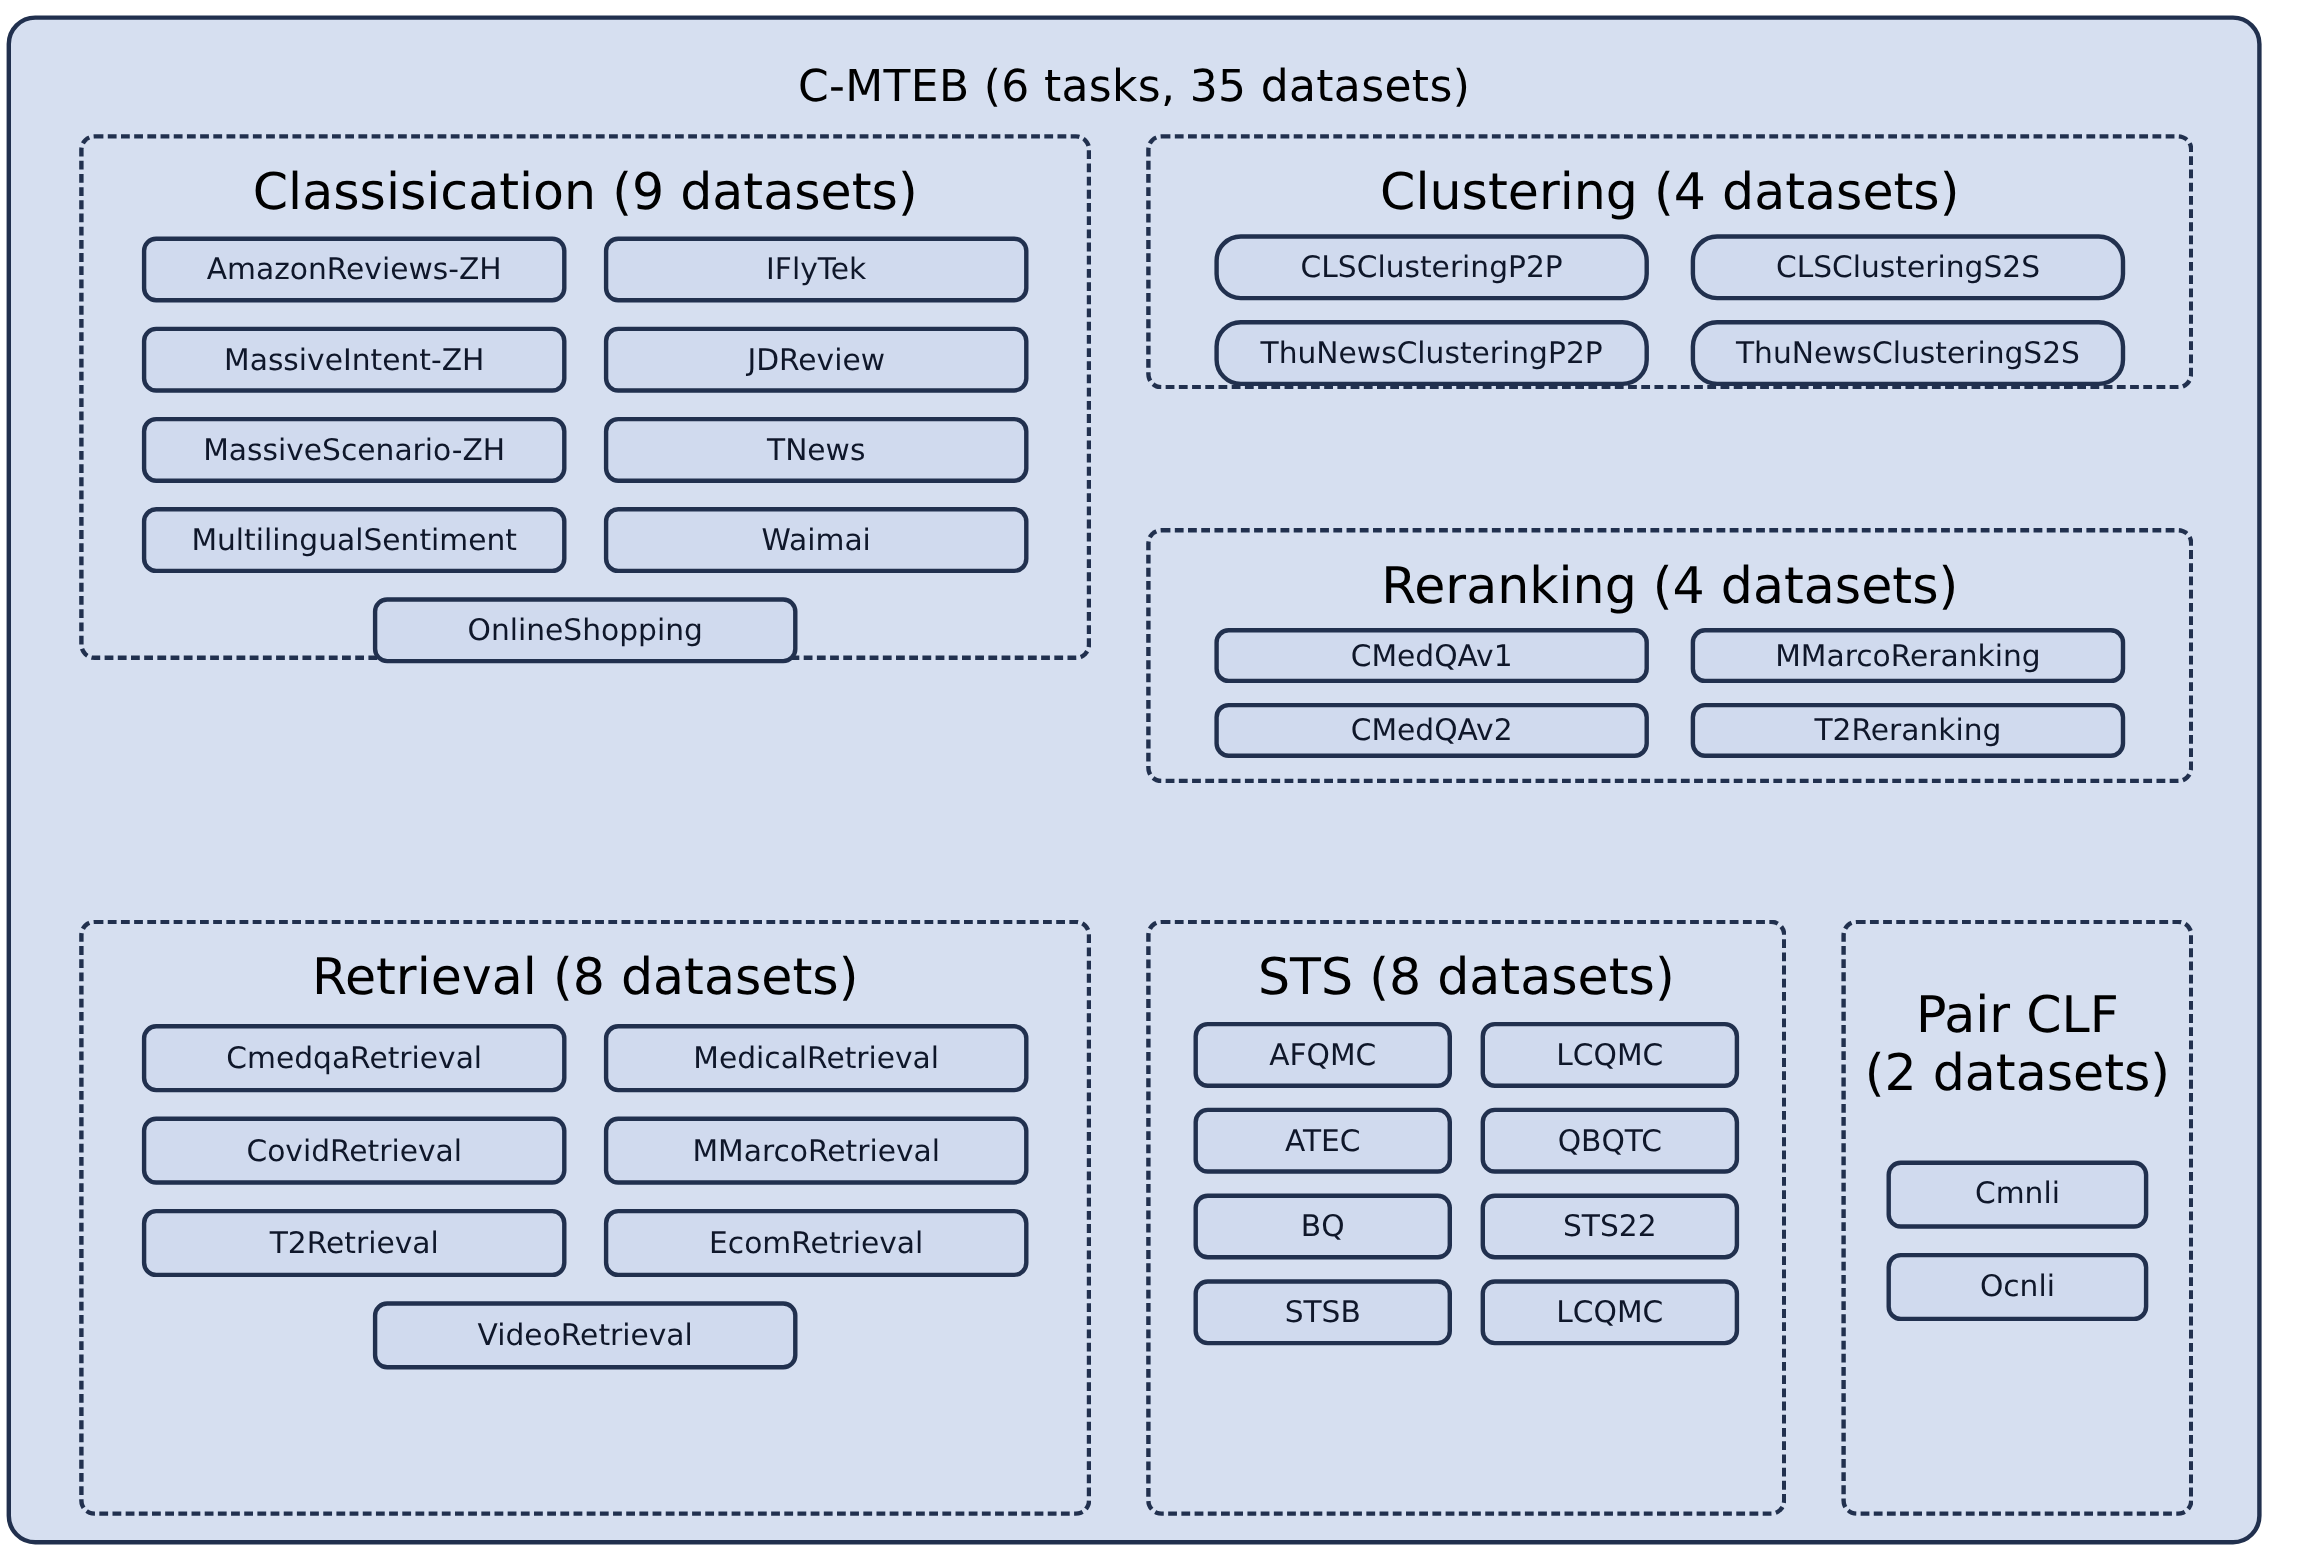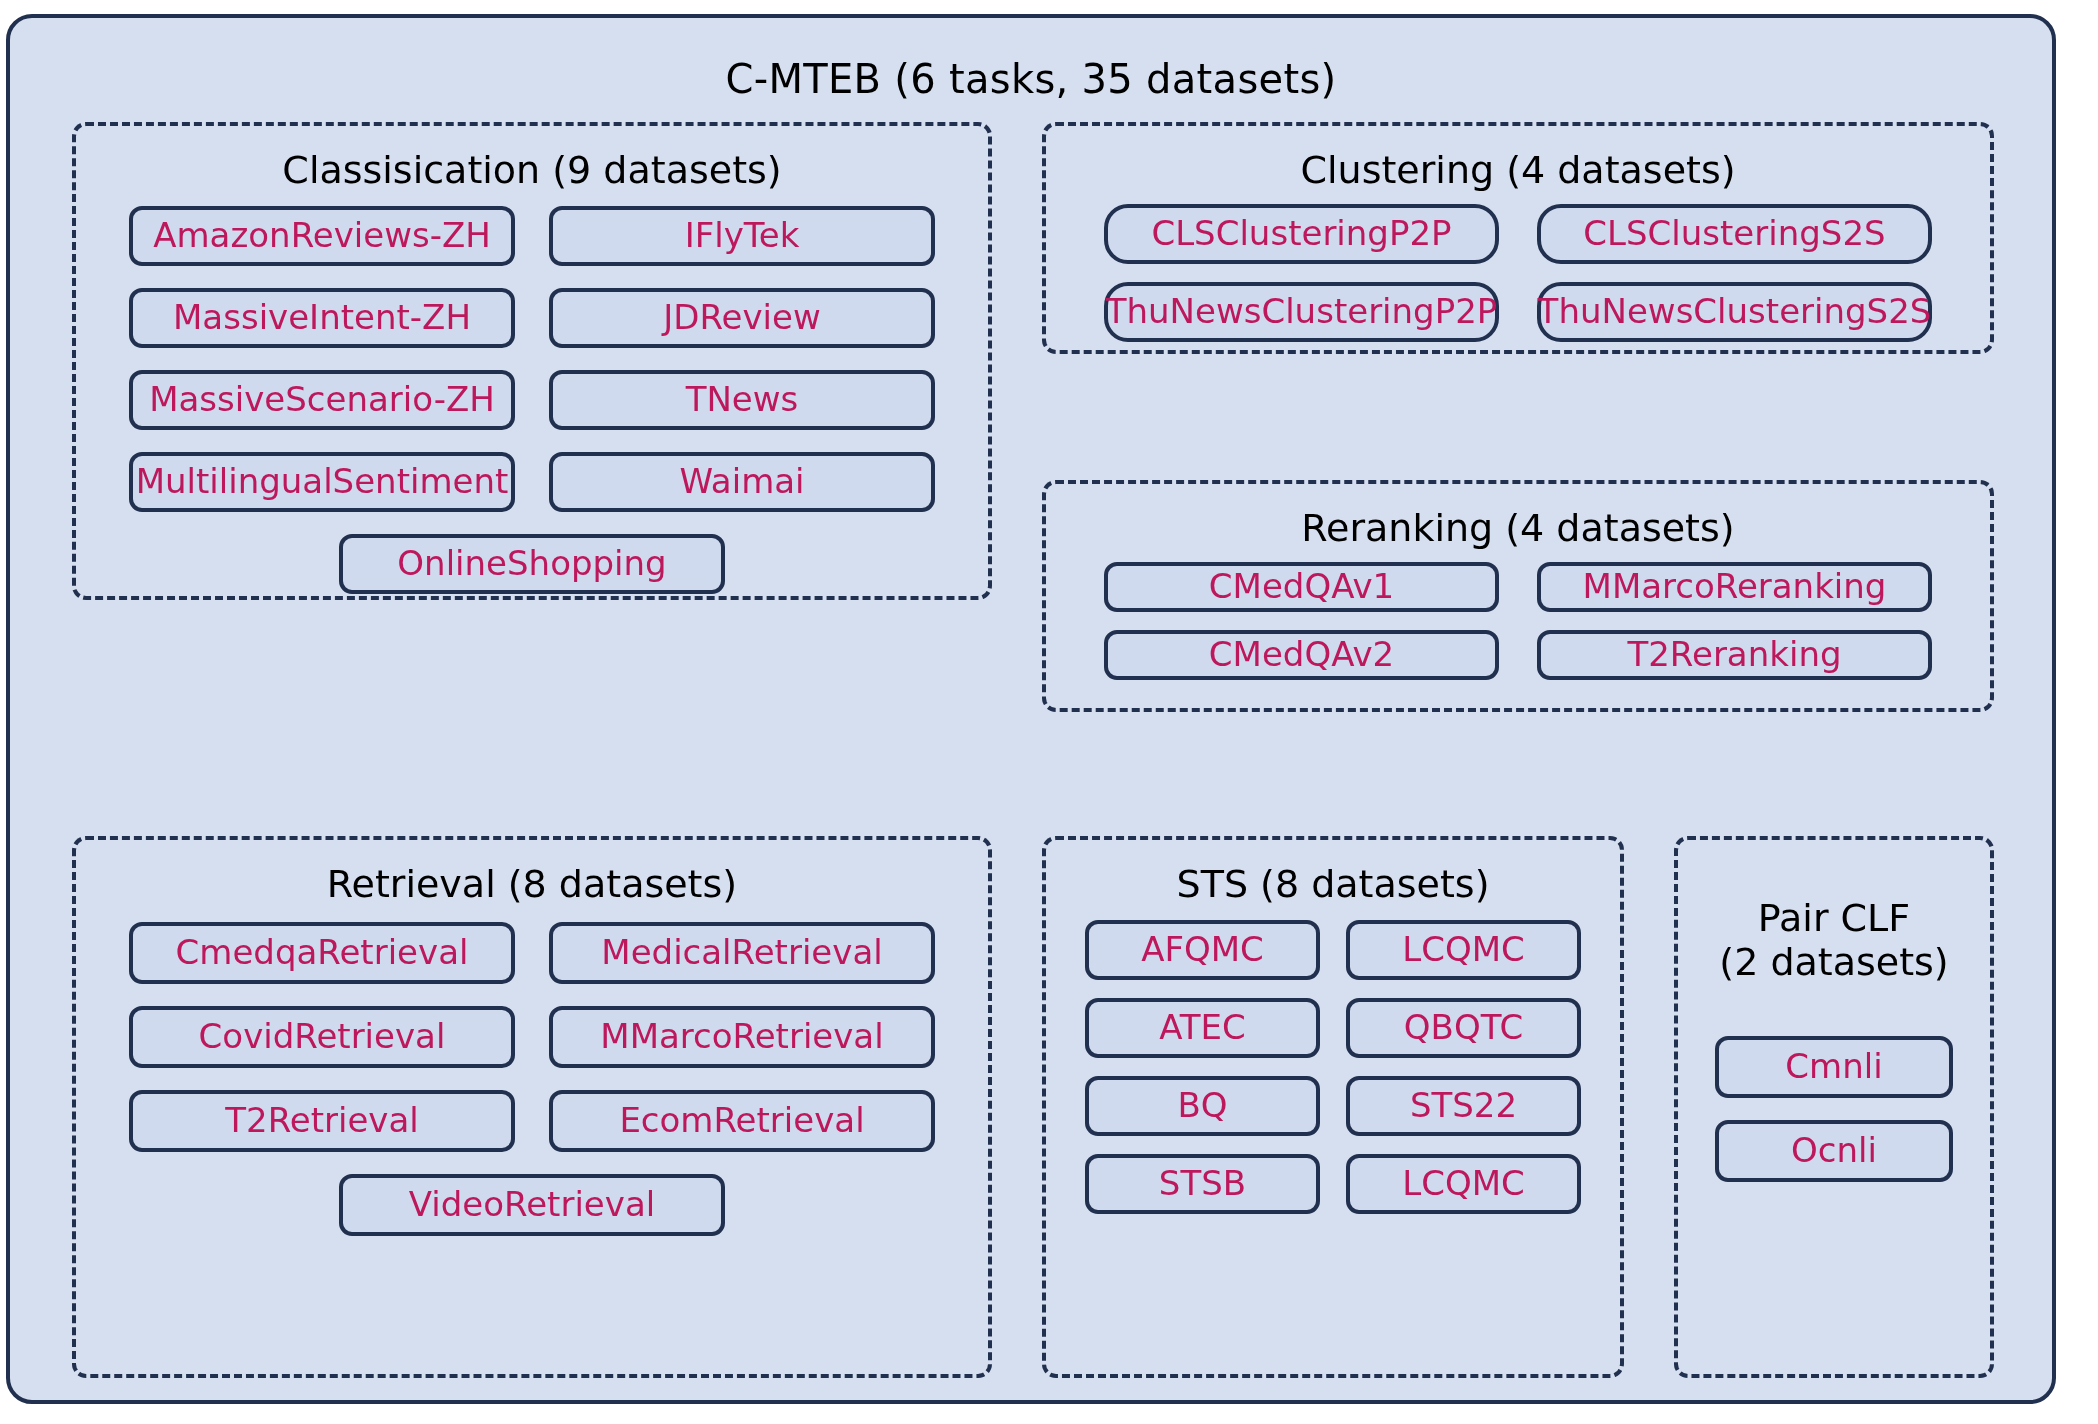--- a/index.html
+++ b/index.html
@@ -41,21 +41,21 @@
   
   .task-group {
     position: absolute;
     box-sizing: border-box;
     border: 4px dashed #21304e;
     border-radius: 14px;
     background: transparent;
   }
   .group-title {
     text-align: center;
-    font-size: 38px;
+    font-size: 46px;
     color: #000000;
     margin: 22px 0 0 0;
     line-height: 1.16;
   }
 
   
   .chip-grid {
     display: flex;
     flex-wrap: wrap;
     justify-content: center;
@@ -64,22 +64,22 @@
   }
   .chip {
     box-sizing: border-box;
     background: #d0daee;
     border: 4px solid #21304e;
     border-radius: 13px;
     display: flex;
     align-items: center;
     justify-content: center;
     text-align: center;
-    color: #be185d;
-    font-size: 34px;
+    color: #0f172a;
+    font-size: 27px;
     line-height: 1.1;
     padding: 0 6px;
   }
 
   
   #group-classification { left: 62px;  top: 104px;  width: 920px;  height: 478px; }
   #group-classification .chip-grid {
     padding: 0 20px;
     gap: 22px 34px;
     margin-top: 14px;

